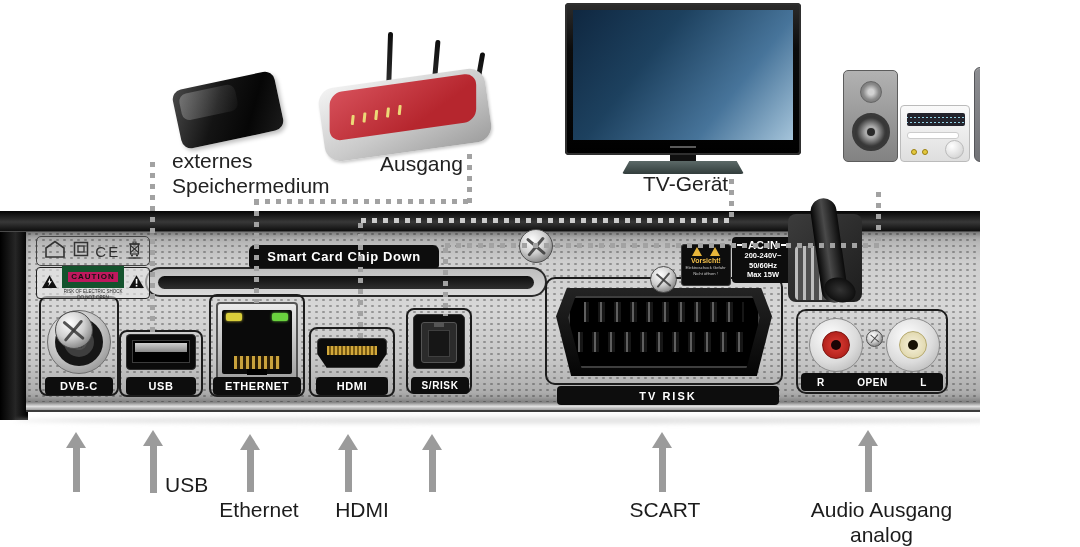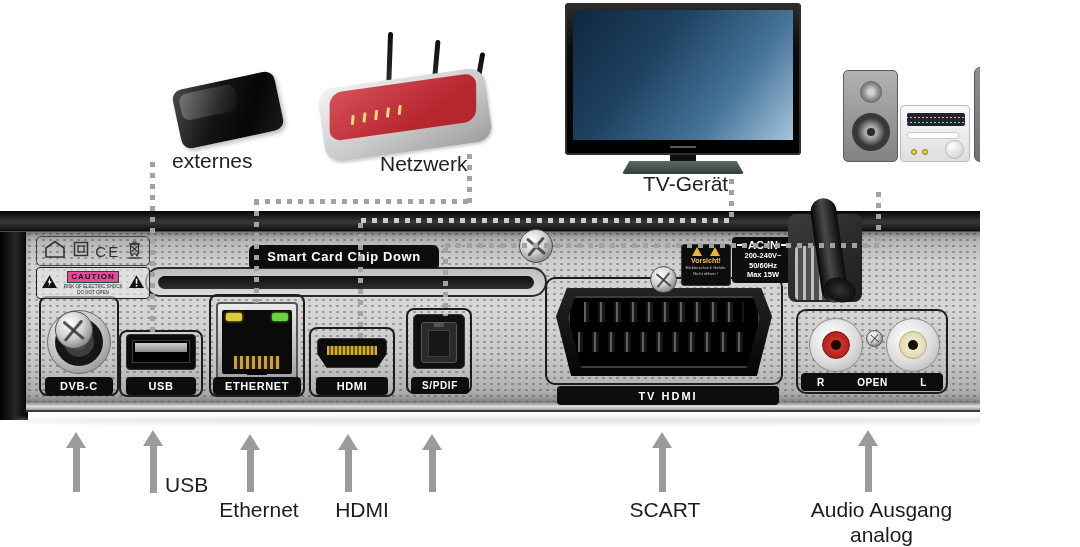--- a/index.html
+++ b/index.html
@@ -58,22 +58,22 @@
 
 
 #iconsbox { position:absolute; left:36px; top:236px; width:114px; height:30px; z-index:6;
   border:1.5px solid #444; border-radius:5px; display:flex; align-items:center;
   justify-content:space-around; padding:0 4px; }
 .ce-mark { font-size:15px; color:#2e2e2e; letter-spacing:2px; }
 #cautionbox { position:absolute; left:36px; top:267px; width:114px; height:32px; z-index:6;
   border:1.5px solid #222; border-radius:4px; background:rgba(232,232,232,.6);
   display:flex; align-items:center; justify-content:space-between; padding:0 4px; }
 .caution-mid { display:flex; flex-direction:column; align-items:center; overflow:hidden; }
-.caution-title { border:1px solid #14532d; padding:0 3px; font-size:8px; font-weight:bold;
-  letter-spacing:1px; color:#111; background:#ec4899; line-height:10px; }
+.caution-title { border:6px solid #14532d; padding:0 3px; font-size:8px; font-weight:bold;
+  letter-spacing:1px; color:#111; background:#be185d; line-height:10px; }
 .tinytxt { font-size:6px; color:#222; white-space:nowrap; line-height:6px;
   transform:scale(.75); transform-origin:50% 50%; }
 #vorsicht { position:absolute; left:681px; top:244px; width:50px; height:42px; z-index:6;
   background:#0d0d0d; border:1px solid #3a3a3a; border-radius:3px; overflow:hidden;
   display:flex; flex-direction:column; align-items:center; padding-top:2px; }
 .wtri { width:0; height:0; border-left:5px solid transparent; border-right:5px solid transparent;
   border-bottom:9px solid #e8b63a; }
 .vors-title { font-size:7px; font-weight:bold; color:#f5c04a; line-height:9px; }
 .vors-line { font-size:6px; color:#c9c9c9; white-space:nowrap; line-height:6px;
   transform:scale(.7); transform-origin:50% 50%; }
@@ -195,22 +195,23 @@
       <div id="unit-slot"></div>
       <div class="unit-jack" style="left:10px;top:43px;"></div>
       <div class="unit-jack" style="left:21px;top:43px;"></div>
       <div id="unit-knob"></div>
     </div>
     <div id="spk-r"></div>
   </div>
 
   <div class="toplabel" style="left:172px;top:148px;">
     <span style="display:block;">externes</span>
-  </div>
-  <div class="toplabel" style="left:380px;top:151px;">Netzwerk</div>
+    <span style="display:block;">Speichermedium</span>
+  </div>
+  <div class="toplabel" style="left:380px;top:151px;">Ausgang</div>
   <div class="toplabel" style="left:643px;top:171px;">TV-Gerät</div>
 
   <div class="vdash" style="left:150px;top:162px;height:172px;"></div>
   <div class="vdash" style="left:467px;top:154px;height:50px;"></div>
   <div class="hdash" style="left:254px;top:199px;width:216px;"></div>
   <div class="vdash" style="left:254px;top:200px;height:103px;"></div>
   <div class="vdash" style="left:729px;top:179px;height:38px;"></div>
   <div class="hdash dash-light" style="left:361px;top:218px;width:372px;"></div>
   <div class="vdash" style="left:358px;top:223px;height:116px;"></div>
   <div class="vdash" style="left:876px;top:192px;height:54px;"></div>
@@ -301,28 +302,28 @@
   <div class="obox" style="left:309px;top:327px;width:86px;height:70px;"></div>
   <div class="portface" style="left:317px;top:338px;width:70px;height:30px;background:#0c0c0c;border:1px solid #3a3a3a;border-radius:4px;clip-path:polygon(0 0,100% 0,100% 52%,86% 100%,14% 100%,0 52%);"></div>
   <div class="portface" style="left:327px;top:346px;width:50px;height:9px;background:repeating-linear-gradient(90deg,#d3a93c 0 2px,#7a5c14 2px 4px);"></div>
   <div class="pill" style="left:316px;top:377px;width:72px;height:18px;">HDMI</div>
 
   <div class="obox" style="left:406px;top:308px;width:66px;height:86px;"></div>
   <div class="portface" style="left:413px;top:314px;width:52px;height:55px;background:#101010;border:1px solid #333;border-radius:5px;"></div>
   <div class="portface" style="left:421px;top:322px;width:36px;height:41px;background:#2b2b2b;border:1px solid #555;border-radius:3px;"></div>
   <div class="portface" style="left:428px;top:330px;width:22px;height:27px;background:#161616;border:1px solid #3f3f3f;"></div>
   <div class="portface" style="left:434px;top:322px;width:10px;height:5px;background:#555;"></div>
-  <div class="pill" style="left:411px;top:377px;width:58px;height:17px;font-size:10px;">S/PDIF</div>
+  <div class="pill" style="left:411px;top:377px;width:58px;height:17px;font-size:10px;">S/RISK</div>
 
   <div class="obox" style="left:545px;top:277px;width:238px;height:108px;border-radius:10px;"></div>
   <div id="scart-conn"></div>
   <div id="scart-inner"></div>
   <div class="scart-pins" style="left:584px;top:302px;width:160px;"></div>
   <div class="scart-pins" style="left:578px;top:332px;width:172px;"></div>
-  <div class="pill" style="left:557px;top:386px;width:222px;height:19px;letter-spacing:2px;">TV HDMI</div>
+  <div class="pill" style="left:557px;top:386px;width:222px;height:19px;letter-spacing:2px;">TV RISK</div>
 
   <div id="vorsicht">
     <span style="display:flex;gap:8px;">
       <span class="wtri"></span>
       <span class="wtri"></span>
     </span>
     <span class="vors-title">Vorsicht!</span>
     <span class="vors-line">Elektroschock Gefahr</span>
     <span class="vors-line">Nicht öffnen !</span>
   </div>

